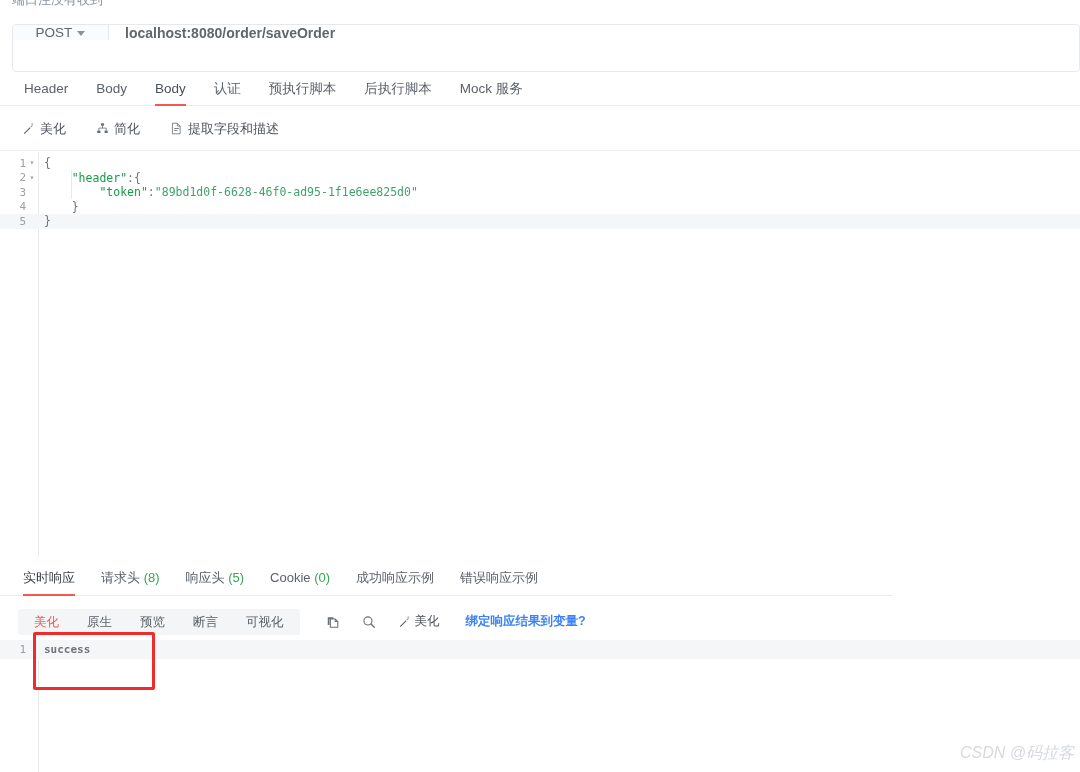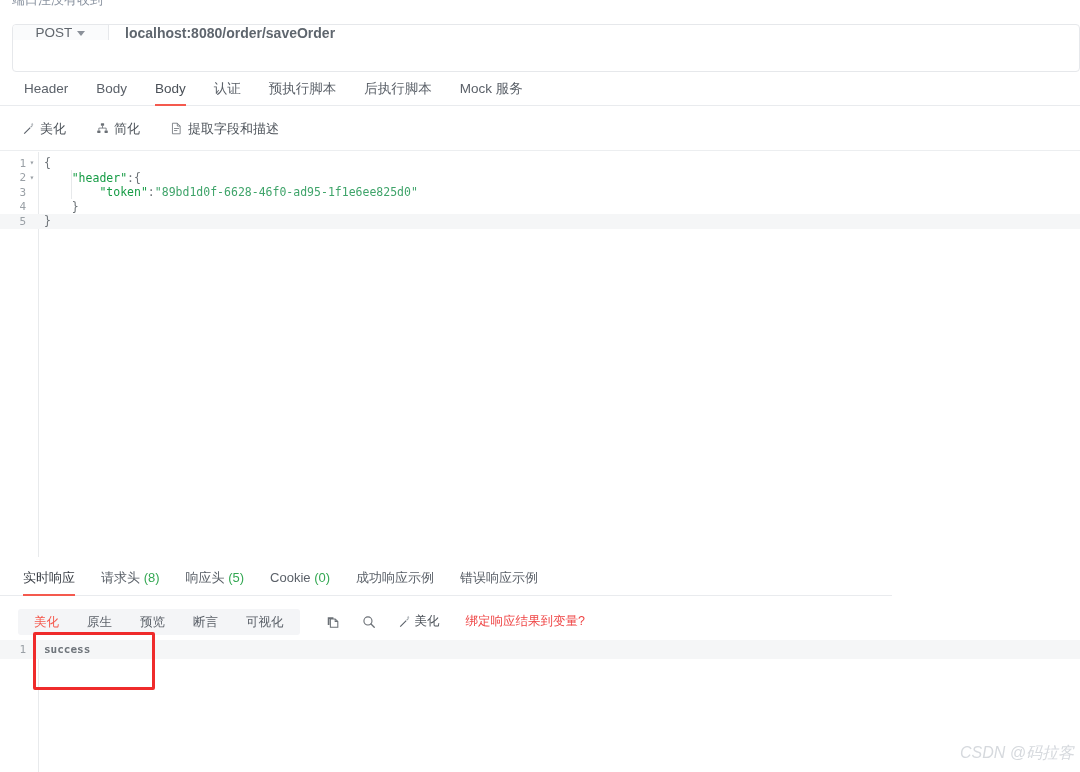--- a/index.html
+++ b/index.html
@@ -241,23 +241,24 @@
   }
   .icon-btn { cursor: pointer; display: inline-flex; align-items: center; }
   .beautify-btn {
     display: flex; align-items: center; gap: 4px;
     font-size: 12.5px; color: #4d535a; cursor: pointer;
     white-space: nowrap;
   }
   .bind-link {
     margin-left: 26px;
     font-size: 12.5px;
-    color: #ef4444;
-    cursor: pointer;
-    white-space: nowrap;
+    color: #3b82f6;
+    cursor: pointer;
+    white-space: nowrap;
+    font-weight: bold;
   }
 
   
   .resp-body {
     position: absolute;
     left: 0; top: 640px;
     width: 1080px; height: 132px;
     background: #fff;
     overflow: hidden;
   }

